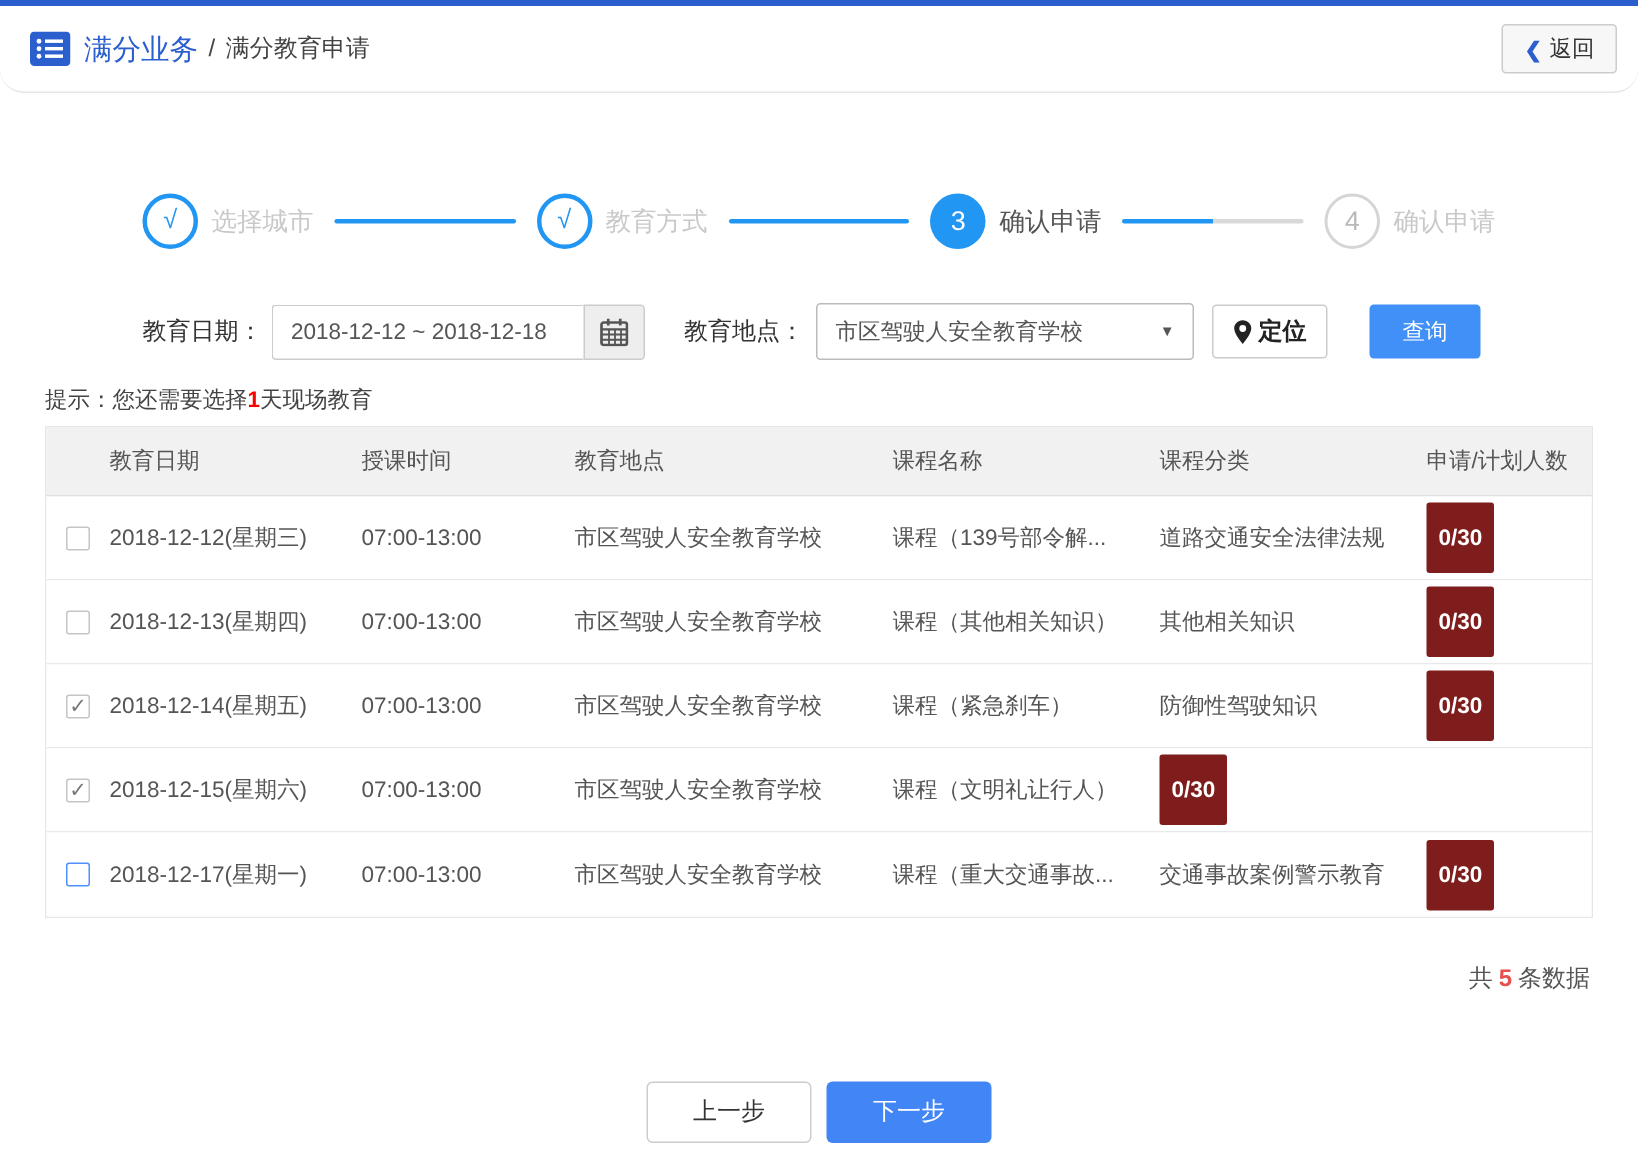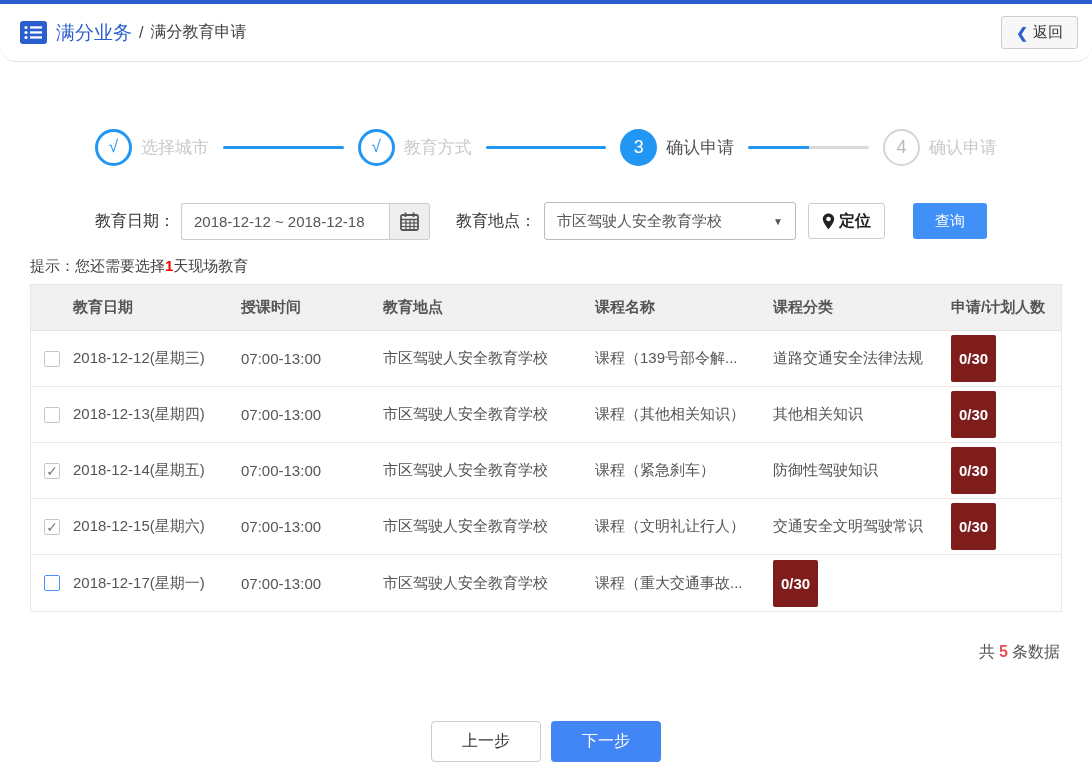--- a/index.html
+++ b/index.html
@@ -57,21 +57,21 @@
     font-family:inherit; }
 
   
   .hint { margin:17px 0 8px 30px; font-size:15px; color:#444; }
   .hint .red { color:#f00; font-weight:bold; }
 
   
   .table { margin:0 30px; border:1px solid #e7e7e7; }
   .trow { display:flex; align-items:center; height:56px; border-bottom:1px solid #e9e9e9;
     background:#fff; font-size:15px; color:#555; }
-  .trow.head { background:#f1f1f1; height:46px; font-weight:bold; color:#555;
+  .trow.head { background:#f1f1f1; height:46px; font-weight:normal; color:#555;
     border-bottom:1px solid #e0e0e0; }
   .trow:last-child { border-bottom:none; }
   .c-cb   { width:42px; display:flex; justify-content:center; flex:none; }
   .c-date { width:168px; flex:none; }
   .c-time { width:142px; flex:none; }
   .c-place{ width:212px; flex:none; }
   .c-course{ width:178px; flex:none; white-space:nowrap; overflow:hidden; }
   .c-cat  { width:178px; flex:none; white-space:nowrap; overflow:hidden; }
   .c-count{ flex:1; }
   .cb { width:16px; height:16px; border:1px solid #c5c5c5; border-radius:2px;
@@ -222,32 +222,32 @@
   </div>
 
   <div class="trow">
     <div class="c-cb">
         <div class="cb cb-checked">✓</div>
       </div>
     <div class="c-date">2018-12-15(星期六)</div>
     <div class="c-time">07:00-13:00</div>
     <div class="c-place">市区驾驶人安全教育学校</div>
     <div class="c-course">课程（文明礼让行人）</div>
-    <div class="c-cat">交通安全文明驾驶常识</div>
     <div class="c-count"><span class="badge">0/30</span></div>
   </div>
 
   <div class="trow">
     <div class="c-cb">
         <div class="cb cb-unchecked_active"></div>
       </div>
     <div class="c-date">2018-12-17(星期一)</div>
     <div class="c-time">07:00-13:00</div>
     <div class="c-place">市区驾驶人安全教育学校</div>
     <div class="c-course">课程（重大交通事故...</div>
+    <div class="c-cat">交通事故案例警示教育</div>
     <div class="c-count"><span class="badge">0/30</span></div>
   </div>
 </div>
 
 <div class="summary">
   <span>共</span><span class="num">5</span><span>条数据</span>
 </div>
 
 <div class="footer">
   <button class="btn-prev">上一步</button>

